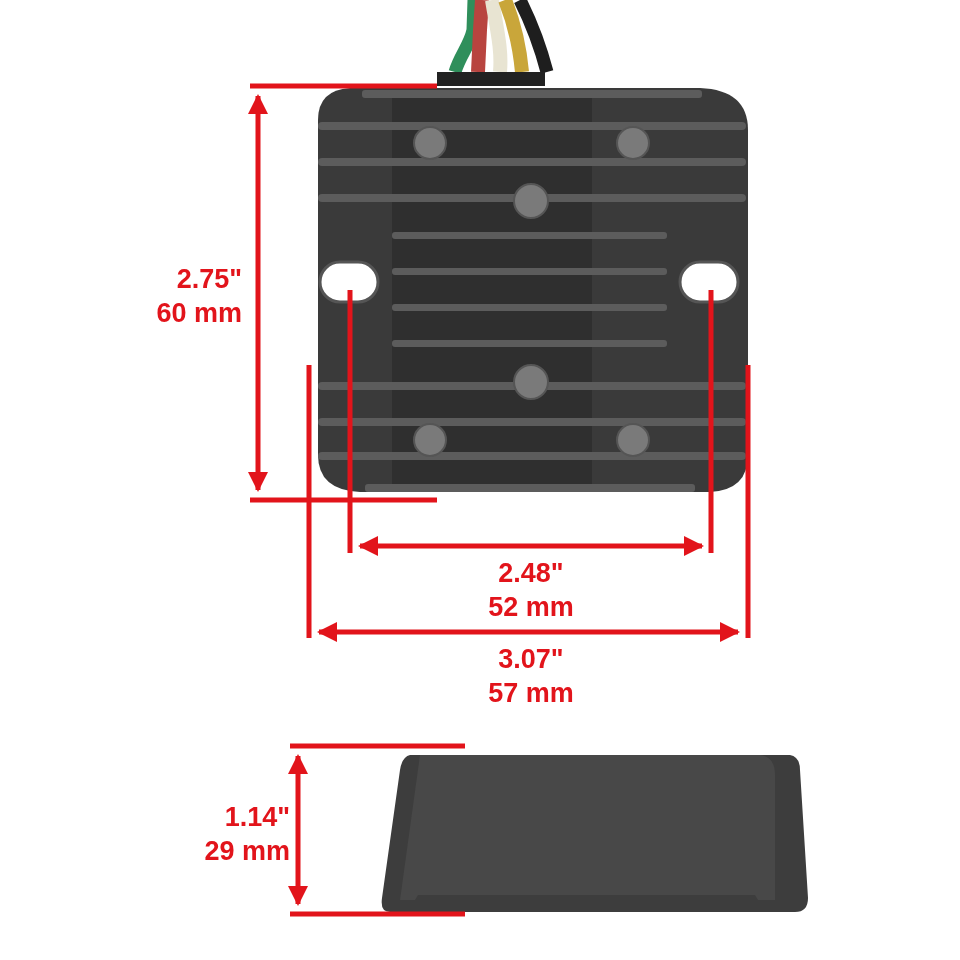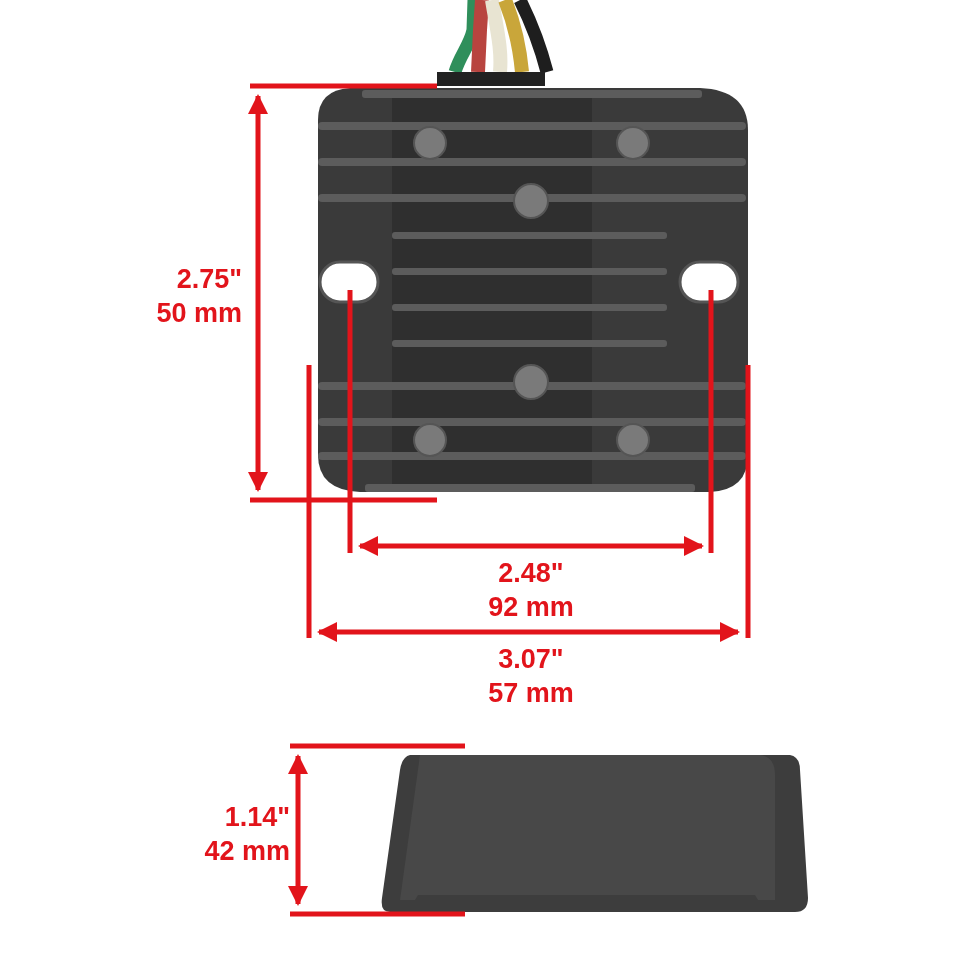--- a/index.html
+++ b/index.html
@@ -84,29 +84,29 @@
     <line x1="319" y1="632" x2="738" y2="632" stroke-width="5" marker-start="url(#arrow)" marker-end="url(#arrow)"></line>
 
     <line x1="290" y1="746" x2="465" y2="746" stroke-width="5"></line>
     <line x1="290" y1="914" x2="465" y2="914" stroke-width="5"></line>
     <line x1="298" y1="756" x2="298" y2="904" stroke-width="5" marker-start="url(#arrow)" marker-end="url(#arrow)"></line>
   </g>
 </svg>
 
 <div class="dim-label right" style="right:718px; top:262px;">
   <span>2.75"</span>
-  <span>50 mm</span>
+  <span>60 mm</span>
 </div>
 
 <div class="dim-label center" style="left:531px; top:556px;">
   <span>2.48"</span>
-  <span>92 mm</span>
+  <span>52 mm</span>
 </div>
 
 <div class="dim-label center" style="left:531px; top:642px;">
   <span>3.07"</span>
   <span>57 mm</span>
 </div>
 
 <div class="dim-label right" style="right:670px; top:800px;">
   <span>1.14"</span>
-  <span>42 mm</span>
+  <span>29 mm</span>
 </div>
 
 </body></html>

